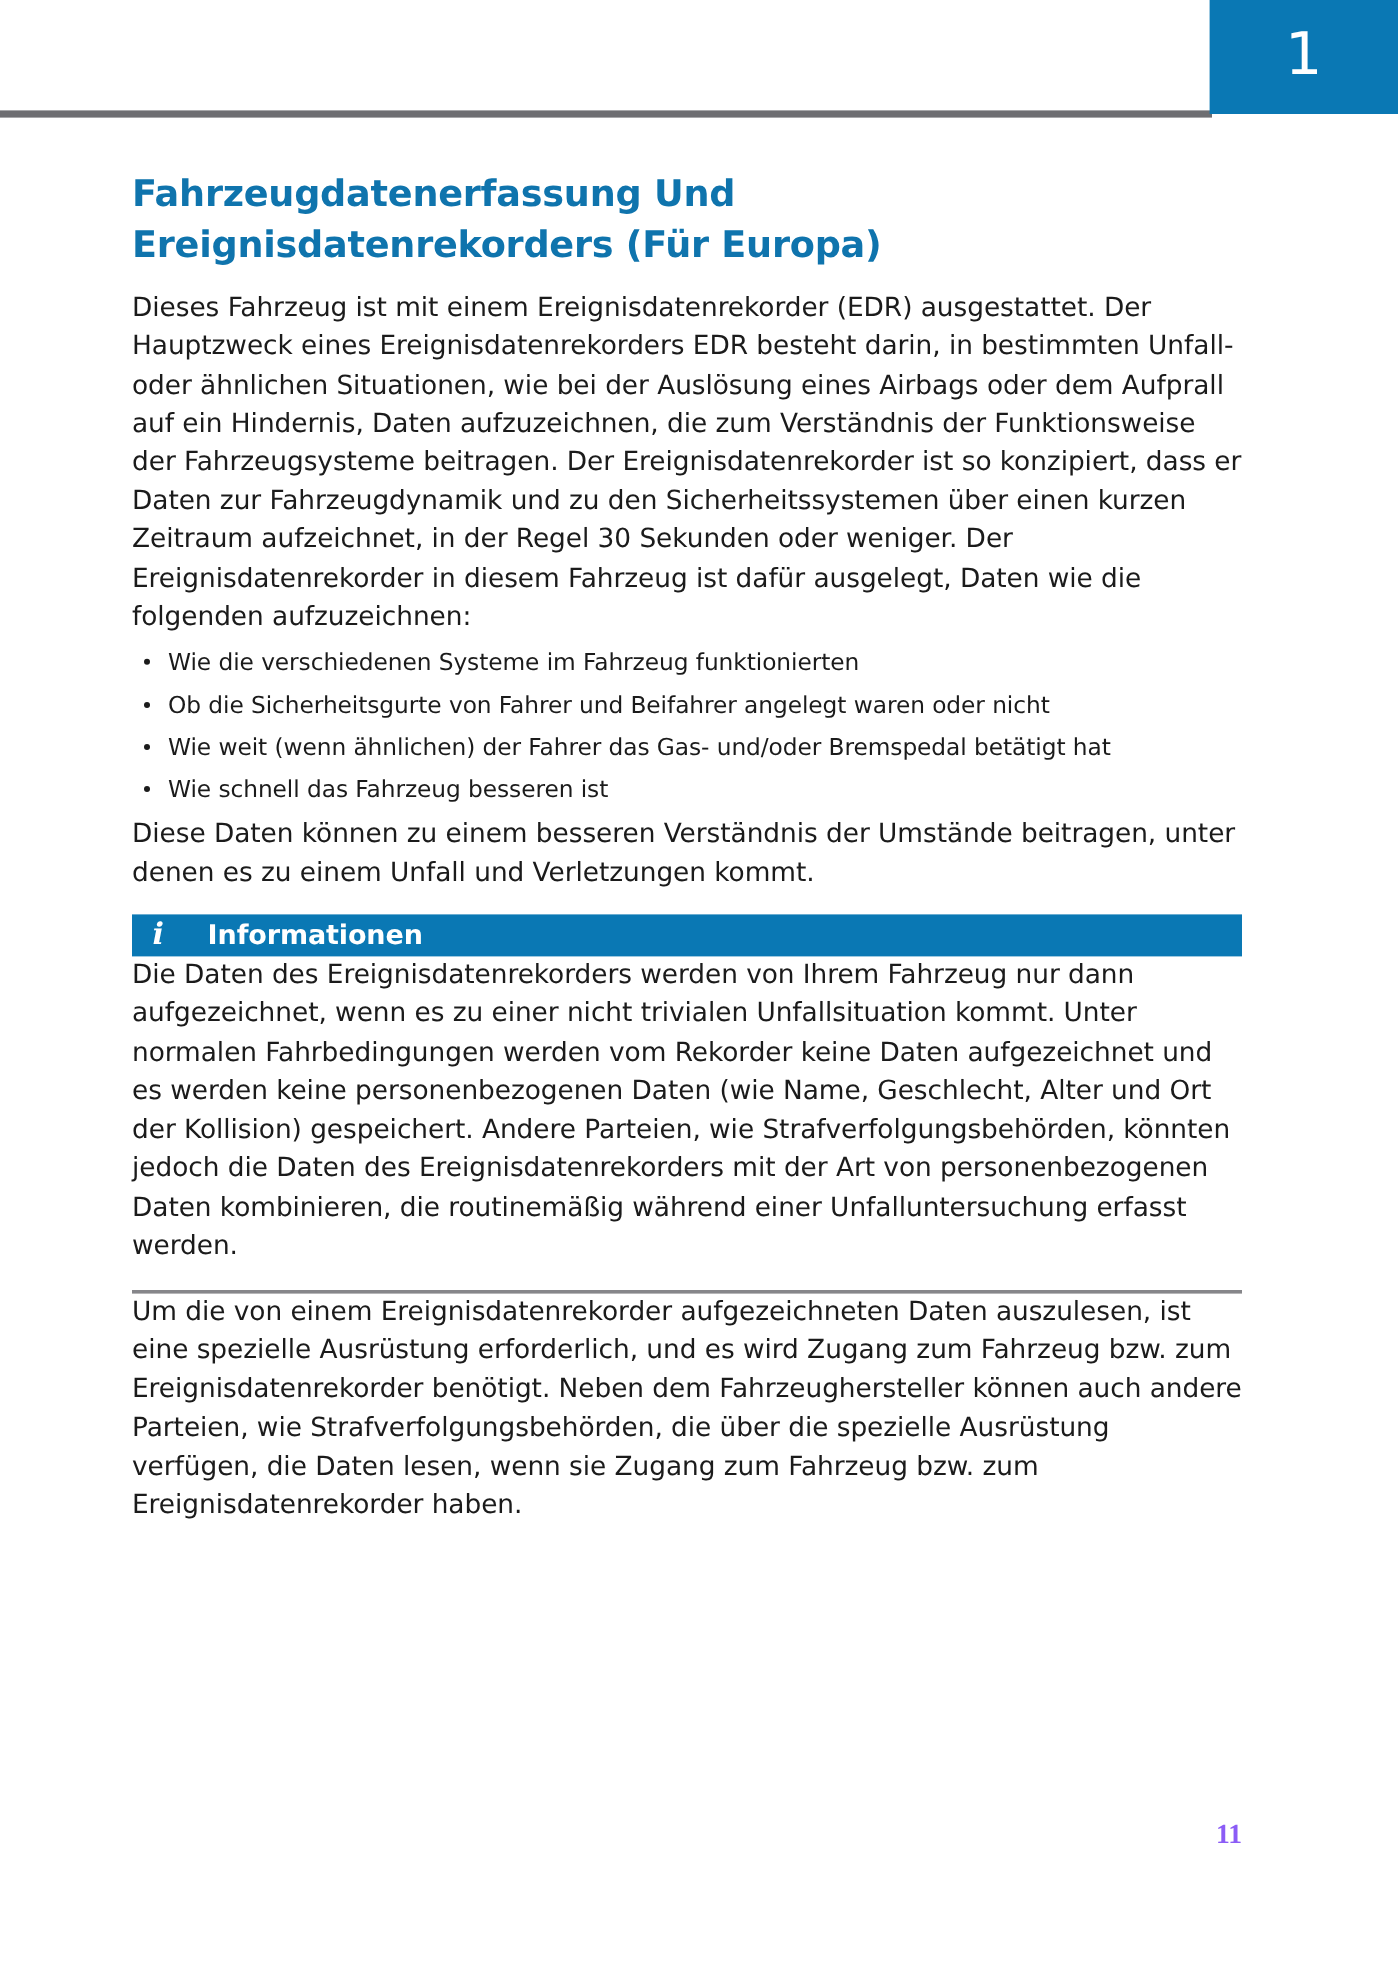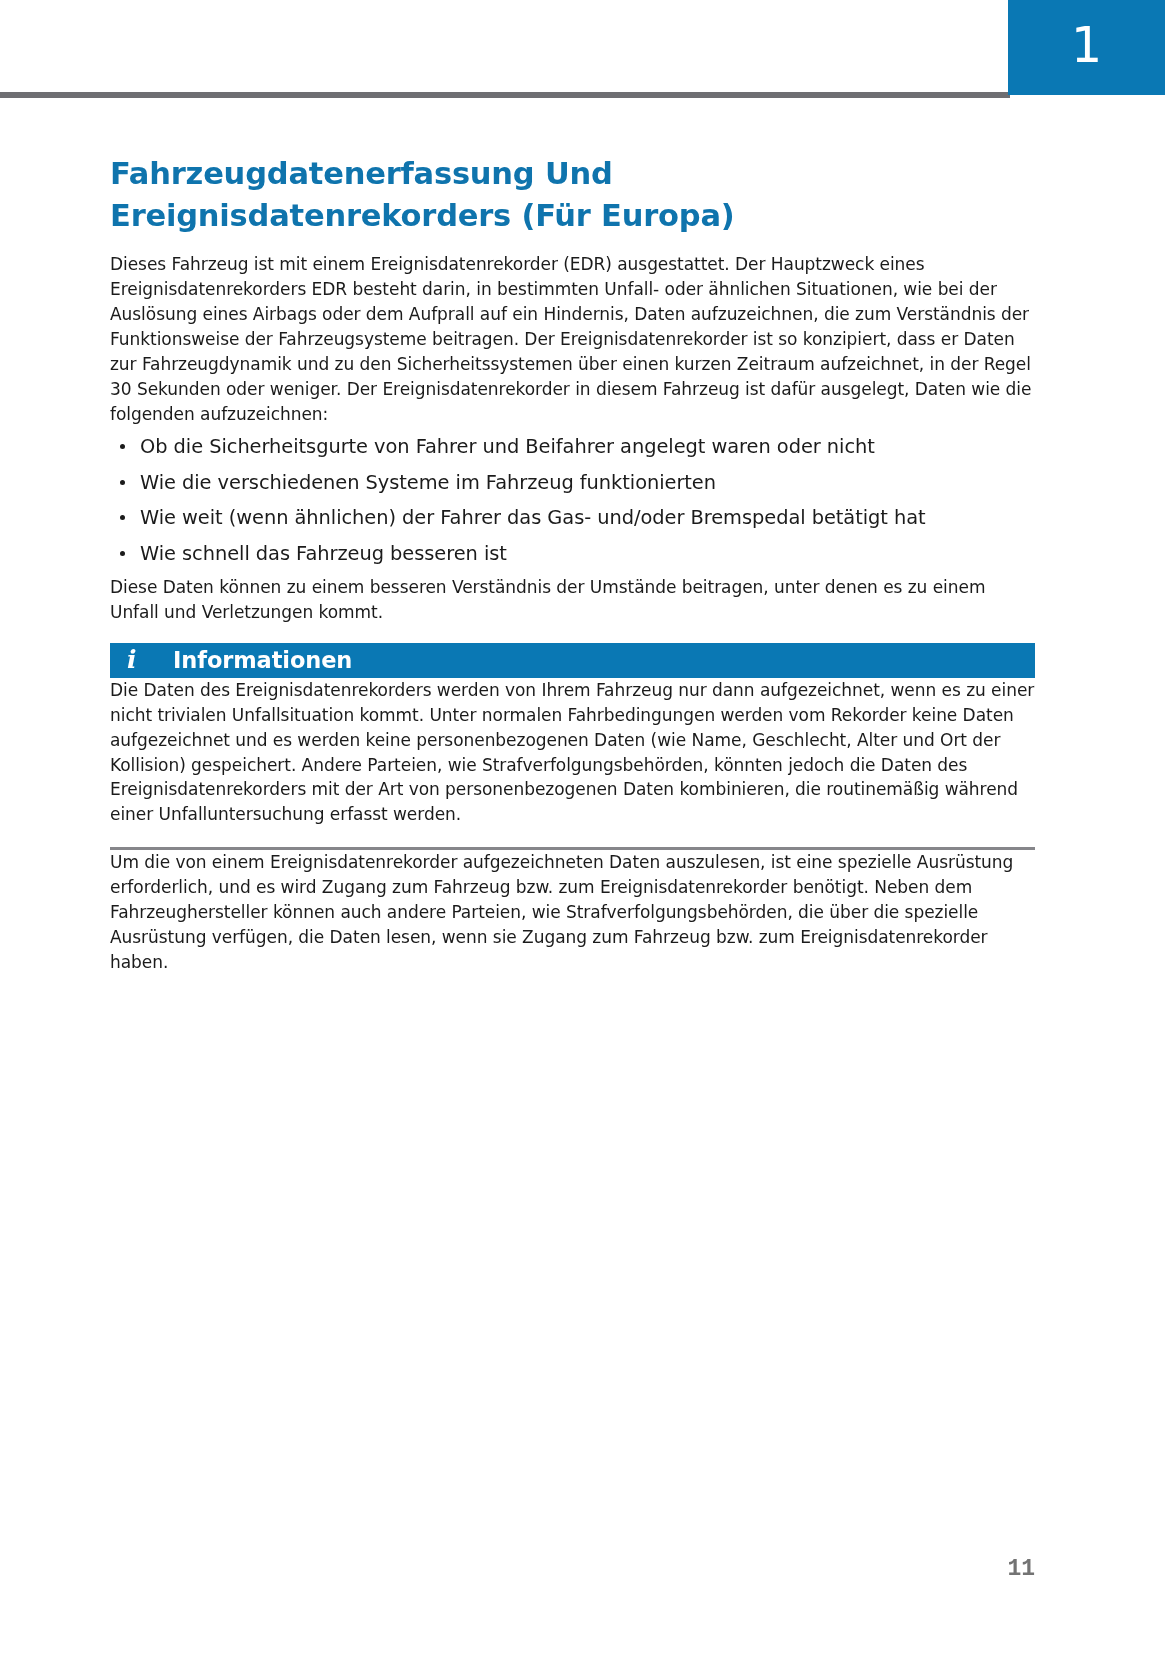--- a/index.html
+++ b/index.html
@@ -53,38 +53,38 @@
     font-weight: 400;
     line-height: 1;
     letter-spacing: 0;
     transform: translateY(-2px);
   }
 
   
   .content {
     position: absolute;
     left: 110px;
-    top: 153px;
+    top: 142px;
     width: 925px;
   }
 
   .section-title {
     color: #0f74ad;
     font-family: "DejaVu Sans", sans-serif;
     font-size: 30.5px;
     font-weight: bold;
     line-height: 1.38;
     letter-spacing: -0.2px;
     margin-bottom: 15px;
   }
   .section-title .tline { display: block; }
 
   p.body-text {
     font-family: "DejaVu Sans", sans-serif;
-    font-size: 17px;
+    font-size: 22px;
     line-height: 1.465;
     color: #1b1b1b;
     letter-spacing: -0.05px;
     text-align: left;
   }
 
   ul.bullet-list {
     list-style: none;
     margin: 7px 0 7px 0;
     padding: 0;
@@ -152,27 +152,27 @@
     margin-top: 20px;
   }
 
   .closing-block {
   }
 
   
   .page-number {
     position: absolute;
     left: 0;
-    top: 1556px;
+    top: 1516px;
     width: 1035px;
     text-align: right;
-    font-family: Liberation Mono, monospace;
+    font-family: Liberation Serif, serif;
     font-size: 23px;
     font-weight: bold;
-    color: #737373;
+    color: #8b5cf6;
   }
 </style>
 </head>
 <body>
 
 <div class="page-header">
   <div class="header-rule"></div>
   <div class="chapter-tab">
     <span class="chapter-tab-number">1</span>
   </div>
@@ -183,25 +183,25 @@
   <h1 class="section-title">
     <span class="tline">Fahrzeugdatenerfassung Und</span>
     <span class="tline">Ereignisdatenrekorders (Für Europa)</span>
   </h1>
 
   <p class="body-text">Dieses Fahrzeug ist mit einem Ereignisdatenrekorder (EDR) ausgestattet. Der Hauptzweck eines Ereignisdatenrekorders EDR besteht darin, in bestimmten Unfall- oder ähnlichen Situationen, wie bei der Auslösung eines Airbags oder dem Aufprall auf ein Hindernis, Daten aufzuzeichnen, die zum Verständnis der Funktionsweise der Fahrzeugsysteme beitragen. Der Ereignisdatenrekorder ist so konzipiert, dass er Daten zur Fahrzeugdynamik und zu den Sicherheitssystemen über einen kurzen Zeitraum aufzeichnet, in der Regel 30 Sekunden oder weniger. Der Ereignisdatenrekorder in diesem Fahrzeug ist dafür ausgelegt, Daten wie die folgenden aufzuzeichnen:</p>
 
   <ul class="bullet-list">
     <li>
       <span class="bullet-dot"></span>
+      <span>Wie die verschiedenen Systeme im Fahrzeug funktionierten</span>
+    </li>
+    <li>
+      <span class="bullet-dot"></span>
       <span>Ob die Sicherheitsgurte von Fahrer und Beifahrer angelegt waren oder nicht</span>
-    </li>
-    <li>
-      <span class="bullet-dot"></span>
-      <span>Wie die verschiedenen Systeme im Fahrzeug funktionierten</span>
     </li>
     <li>
       <span class="bullet-dot"></span>
       <span>Wie weit (wenn ähnlichen) der Fahrer das Gas- und/oder Bremspedal betätigt hat</span>
     </li>
     <li>
       <span class="bullet-dot"></span>
       <span>Wie schnell das Fahrzeug besseren ist</span>
     </li>
   </ul>

